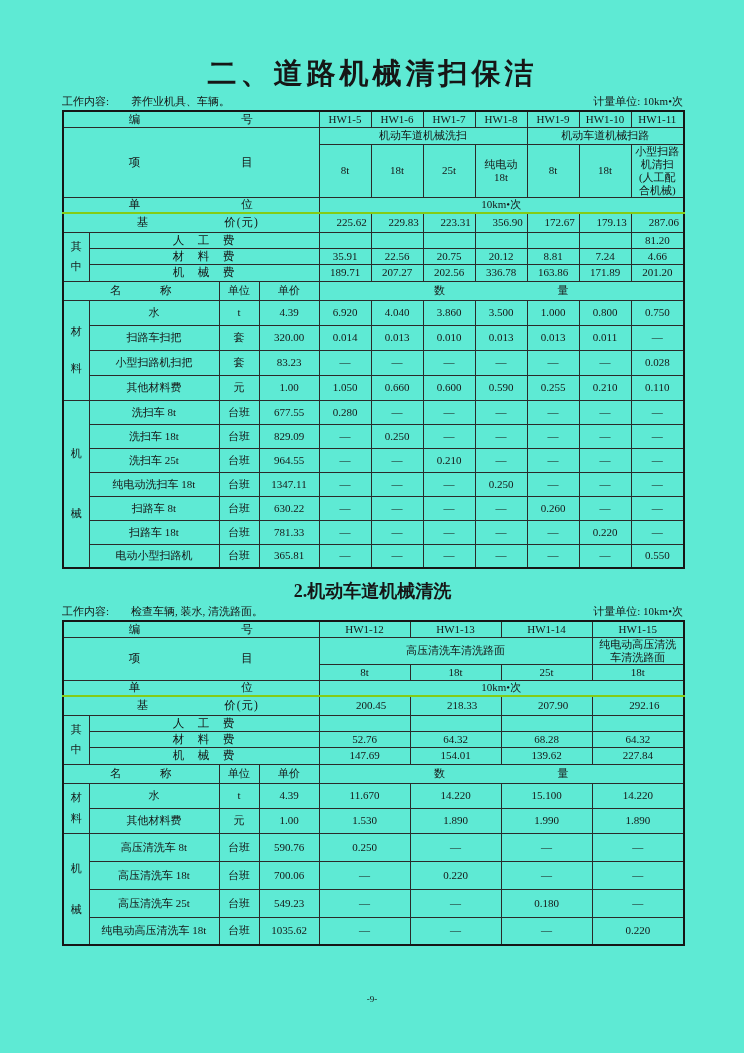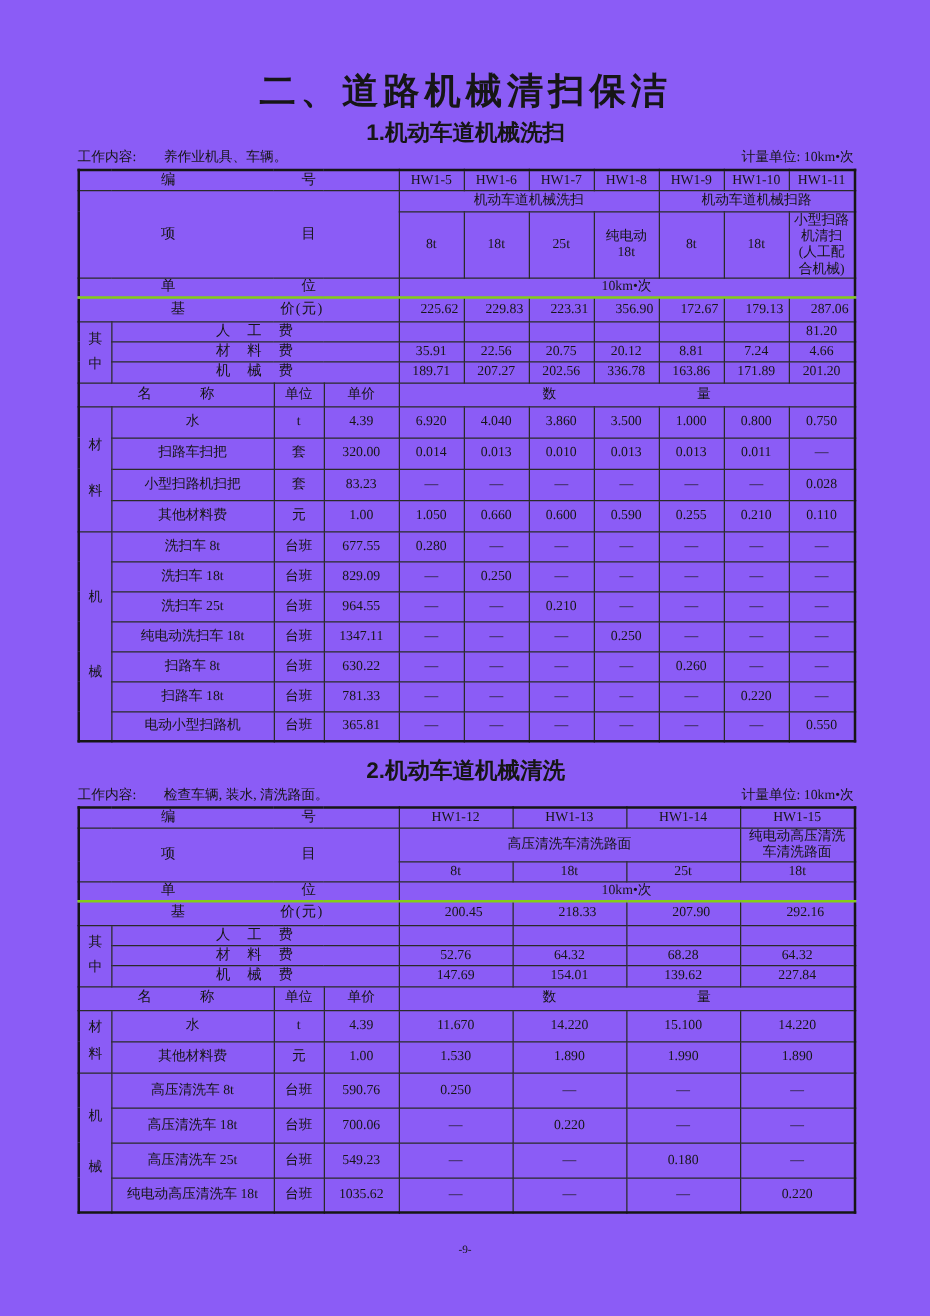--- a/index.html
+++ b/index.html
@@ -1,30 +1,30 @@
 <!DOCTYPE html>
 <html><head>
 <meta charset="utf-8">
 <style>
   html,body{margin:0;padding:0;background:#ffffff;}
   .page{
-    position:relative;width:744px;height:1053px;background:#8b5cf6;
+    position:relative;width:744px;height:1053px;background:#5eead4;
     font-family:"Liberation Serif","DejaVu Serif",serif;color:#161616;overflow:hidden;
   }
   .content{padding:56px 61px 0 62px;}
   .title{
     font-family:"Liberation Sans","DejaVu Sans",sans-serif;
     font-size:29px;font-weight:bold;text-align:center;letter-spacing:4px;
     line-height:34px;margin:0 0 4px 0;
   }
   .subtitle{
     font-family:"Liberation Sans","DejaVu Sans",sans-serif;
     font-size:18px;font-weight:bold;text-align:center;line-height:24px;margin:0 0 1px 0;
   }
-  .subtitle2{margin-top:10px;}
+  .subtitle2{margin-top:10px;font-family:Liberation Serif, serif;}
   .workrow{display:flex;justify-content:space-between;align-items:flex-end;
     font-size:11px;line-height:14px;margin-bottom:2px;}
   .wc{display:flex;max-width:500px;gap:18px;}
   .wc-label{white-space:nowrap;margin-right:4px;}
   .unote{white-space:nowrap;font-size:11px;}
   table.quota{border-collapse:collapse;table-layout:fixed;width:621px;font-size:11px;
     border:2px solid #161616;}
   table.quota td{border:1px solid #2a2a2a;padding:0 2px;text-align:center;
     vertical-align:middle;overflow:hidden;line-height:13px;}
   tr.base td{border-top:2px solid #84cc16;font-weight:normal;padding-left:15px;}
@@ -46,21 +46,20 @@
   .footer{position:absolute;left:0;right:0;top:994px;text-align:center;font-size:9px;}
 </style>
 </head>
 <body>
 
 <div class="page">
   <div class="content">
 
     <div class="title">二、道路机械清扫保洁</div>
 
-    <div class="subtitle">1.机动车道机械洗扫</div>
 
     <div class="workrow">
       <div class="wc">
         <span class="wc-label">工作内容:</span>
         <span class="wc-text">
           <div>养作业机具、车辆。</div>
         </span>
       </div>
       <div class="unote">计量单位: 10km•次</div>
     </div>

